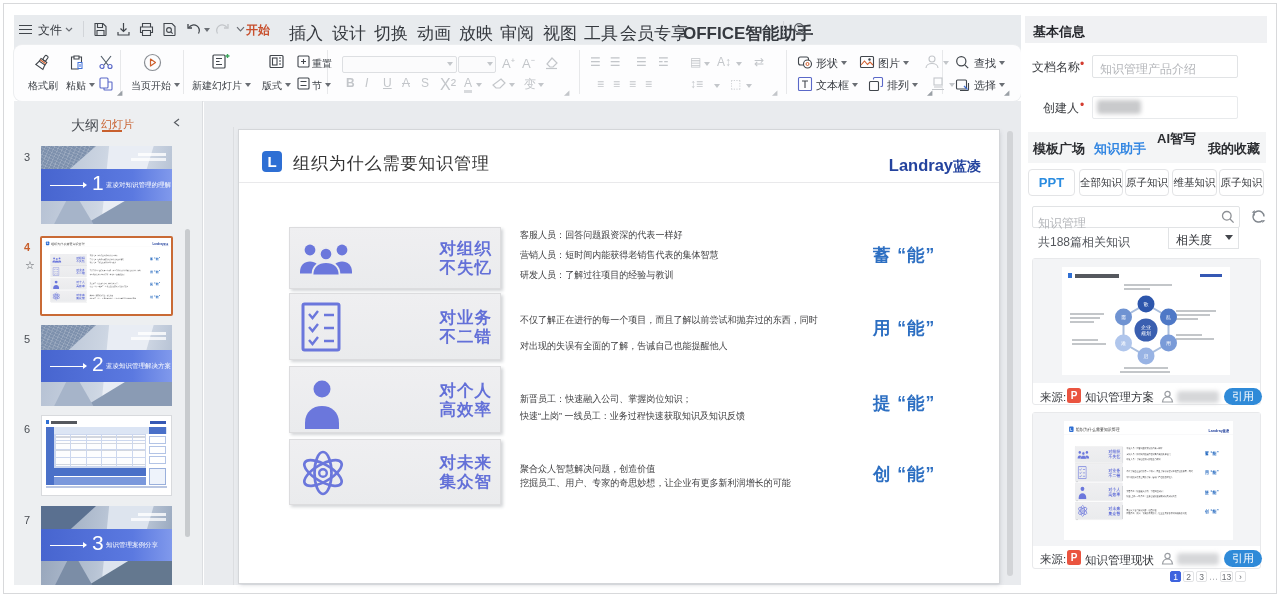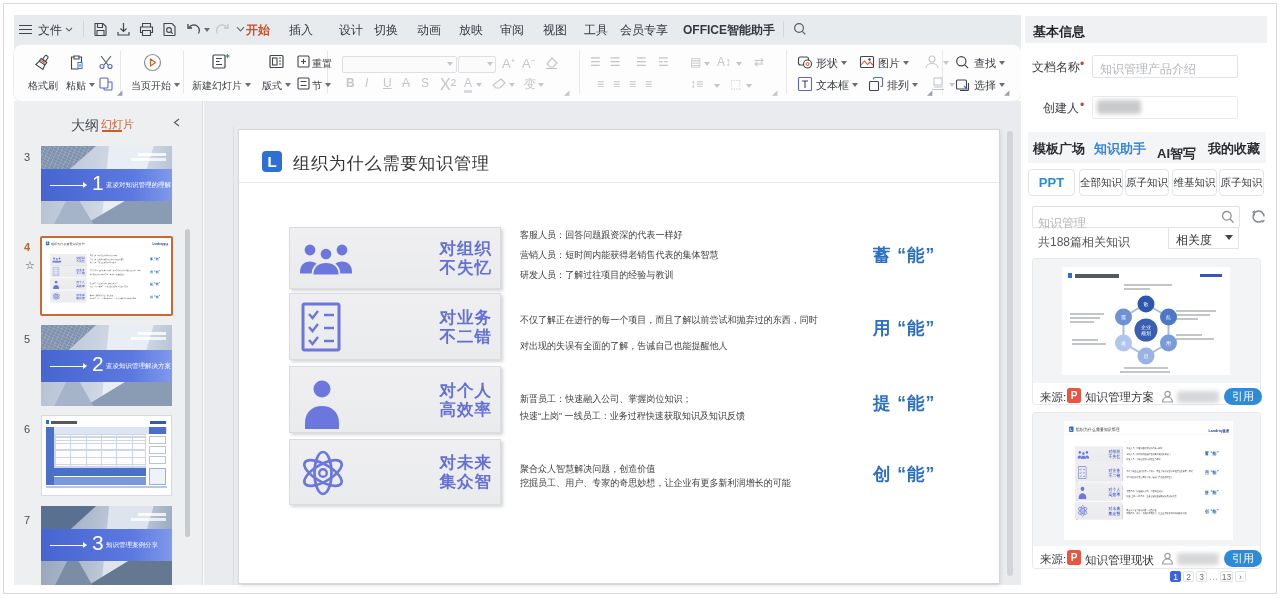--- a/index.html
+++ b/index.html
@@ -2,21 +2,21 @@
 <html><head><meta charset="utf-8">
 <style>
 *{margin:0;padding:0;box-sizing:border-box}
 body{width:1280px;height:598px;background:#fff;font-family:"Liberation Sans",sans-serif;position:relative;overflow:hidden}
 .a{position:absolute}
 .frame{left:3px;top:3px;width:1274px;height:591px;border:1px solid #d8d9db}
 svg{display:block}
 .ic{color:#41464c}
 .gray .ic,.gray{color:#c3c6ca}
 .sep{width:1px;background:#e7e8ea;top:50px;height:44px}
-.tab{font-size:12px;color:#35393f}
+.tab{font-size:17px;color:#35393f}
 .rlab{font-size:10px;color:#3c4046;white-space:nowrap}
 .dn{display:inline-block;vertical-align:1px;width:0;height:0;border-left:3px solid transparent;border-right:3px solid transparent;border-top:4px solid #6a6e74}
 .dng{border-top-color:#c3c6ca}
 .combo{border:1px solid #dddfe2;background:#fbfbfc;border-radius:2px;height:17px}
 </style></head>
 <body>
 <div class="a frame"></div>
 
 <div class="a" style="left:14px;top:15px;width:1007px;height:30px;background:#e8ebee"></div>
 <div class="a" style="left:14px;top:40px;width:1007px;height:14px;background:#e8ebee"></div>
@@ -57,21 +57,21 @@
  <svg class="a" style="left:198px;top:2px;color:#c3c6ca" width="14" height="13" viewBox="0 0 14 13">
       <path d="M2.5 10.5A5.5 5.5 0 1112 4.5" fill="none" stroke="currentColor" stroke-width="1.3"></path>
       <path d="M13 1v4H9" fill="none" stroke="currentColor" stroke-width="1.3"></path>
     </svg>
  <svg class="a" style="left:219px;top:5px" width="9" height="7" viewBox="0 0 9 7">
       <path d="M1 1.2l3.5 3.6L8 1.2" stroke="#6a6e74" fill="none" stroke-width="1.2"></path>
     </svg>
 
  <span class="a" style="left:229px;top:1px;font-size:12px;color:#c8502e;font-weight:bold">开始</span>
  <span class="a tab" style="left:272px;top:1px">插入</span>
- <span class="a tab" style="left:322px;top:1px">设计</span>
+ <span class="a tab" style="left:315px;top:1px">设计</span>
  <span class="a tab" style="left:357px;top:1px">切换</span>
  <span class="a tab" style="left:400px;top:1px">动画</span>
  <span class="a tab" style="left:442px;top:1px">放映</span>
  <span class="a tab" style="left:483px;top:1px">审阅</span>
  <span class="a tab" style="left:526px;top:1px">视图</span>
  <span class="a tab" style="left:567px;top:1px">工具</span>
  <span class="a tab" style="left:603px;top:1px">会员专享</span>
  <span class="a tab" style="left:666px;top:1px;font-weight:bold">OFFICE智能助手</span>
  <div class="a" style="left:766px;top:0;width:1px;height:16px;background:#d2d5d9"></div>
  <svg class="a" style="left:776px;top:1px" width="14" height="14" viewBox="0 0 14 14">
@@ -373,20 +373,21 @@
  </div>
 </div>
 
 <div class="a" style="left:204px;top:101px;width:817px;height:484px;background:#e9ebee"></div>
 <div class="a" style="left:233px;top:127px;width:1px;height:458px;background:#dcdee1"></div>
 <div class="a" style="left:1007px;top:131px;width:6px;height:445px;background:#d2d4d7;border-radius:3px"></div>
 <div class="a" style="left:239px;top:130px;width:760px;height:453px;background:#fff;box-shadow:0 0 0 1px #d4d6d9,1px 2px 4px rgba(100,105,115,.25);overflow:hidden">
     <div style="position:relative;width:760px;height:453px;background:#fff;font-family:'Liberation Sans',sans-serif">
  <div class="a" style="left:23px;top:21px;width:20px;height:21px;background:#2e6fd4;border-radius:4px;color:#fff;font-size:15px;font-weight:bold;text-align:center;line-height:21px">L</div>
  <div class="a" style="left:54px;top:22px;font-size:17px;color:#333;letter-spacing:0.9px">组织为什么需要知识管理</div>
+ <div class="a" style="left:556px;top:26px;width:186px;text-align:right;font-size:16.5px;font-weight:bold;color:#24439e"><span>Landray</span><span style="font-size:14px">蓝凌</span></div>
  <div class="a" style="left:0;top:52px;width:760px;height:1px;background:#e9e9eb"></div>
  <div class="a sbox" style="top:97px;height:62px">
   <svg class="a" style="left:8px;top:13px" width="56" height="37" viewBox="0 0 56 37" fill="#6b77dc">
           <circle cx="12" cy="9" r="5.4"></circle>
           <path d="M2 31c0-6.5 4.3-10.5 10-10.5S22 24.5 22 31v1.5H2z"></path>
           <circle cx="44" cy="9" r="5.4"></circle>
           <path d="M34 31c0-6.5 4.3-10.5 10-10.5S54 24.5 54 31v1.5H34z"></path>
           <circle cx="28" cy="13" r="6.2" stroke="#ebecee" stroke-width="1.8"></circle>
           <path d="M14.5 33.5c0-8 5.5-12.5 13.5-12.5s13.5 4.5 13.5 12.5v1H14.5z" stroke="#ebecee" stroke-width="1.8"></path>
         </svg>
@@ -436,21 +437,21 @@
 <span class="a" style="left:1080px;top:57px;color:#d43c30;font-size:12px">•</span>
 <div class="a" style="left:1092px;top:55px;width:146px;height:23px;border:1px solid #e1e3e5;border-radius:2px;background:#fff"></div>
 <span class="a" style="left:1100px;top:61px;font-size:12px;color:#b4b6ba">知识管理产品介绍</span>
 <span class="a" style="left:1043px;top:100px;font-size:12px;color:#3f4145">创建人</span>
 <span class="a" style="left:1080px;top:98px;color:#d43c30;font-size:12px">•</span>
 <div class="a" style="left:1092px;top:96px;width:146px;height:23px;border:1px solid #e8eaec;border-radius:2px;background:#fff"></div>
 <div class="a" style="left:1097px;top:100px;width:44px;height:14px;background:#c9cacc;border-radius:3px;filter:blur(2px)"></div>
 <div class="a" style="left:1028px;top:132px;width:238px;height:31px;background:#f4f5f6"></div>
 <span class="a" style="left:1033px;top:140px;font-size:13px;font-weight:bold;color:#2b2d31">模板广场</span>
 <span class="a" style="left:1094px;top:140px;font-size:13px;font-weight:bold;color:#3286e2">知识助手</span>
-<span class="a" style="left:1157px;top:145px;font-size:13px;font-weight:bold;color:#2b2d31">AI智写</span>
+<span class="a" style="left:1157px;top:130px;font-size:13px;font-weight:bold;color:#2b2d31">AI智写</span>
 <span class="a" style="left:1208px;top:140px;font-size:13px;font-weight:bold;color:#2b2d31">我的收藏</span>
 <div class="a fbtn" style="left:1028px;width:47px;color:#2a8ce0;font-weight:bold;font-size:13px">PPT</div>
 <div class="a fbtn" style="left:1079px;width:44px">全部知识</div>
 <div class="a fbtn" style="left:1125px;width:44px">原子知识</div>
 <div class="a fbtn" style="left:1172px;width:45px">维基知识</div>
 <div class="a fbtn" style="left:1219px;width:45px">原子知识</div>
 <div class="a" style="left:1032px;top:206px;width:208px;height:22px;border:1px solid #e1e3e5;border-radius:2px;background:#fff"></div>
 <span class="a" style="left:1038px;top:215px;font-size:12px;color:#b4b6ba">知识管理</span>
 <svg class="a" style="left:1221px;top:210px" width="14" height="14" viewBox="0 0 14 14">
     <circle cx="5.8" cy="5.8" r="4.3" fill="none" stroke="#8d9095" stroke-width="1.3"></circle>

